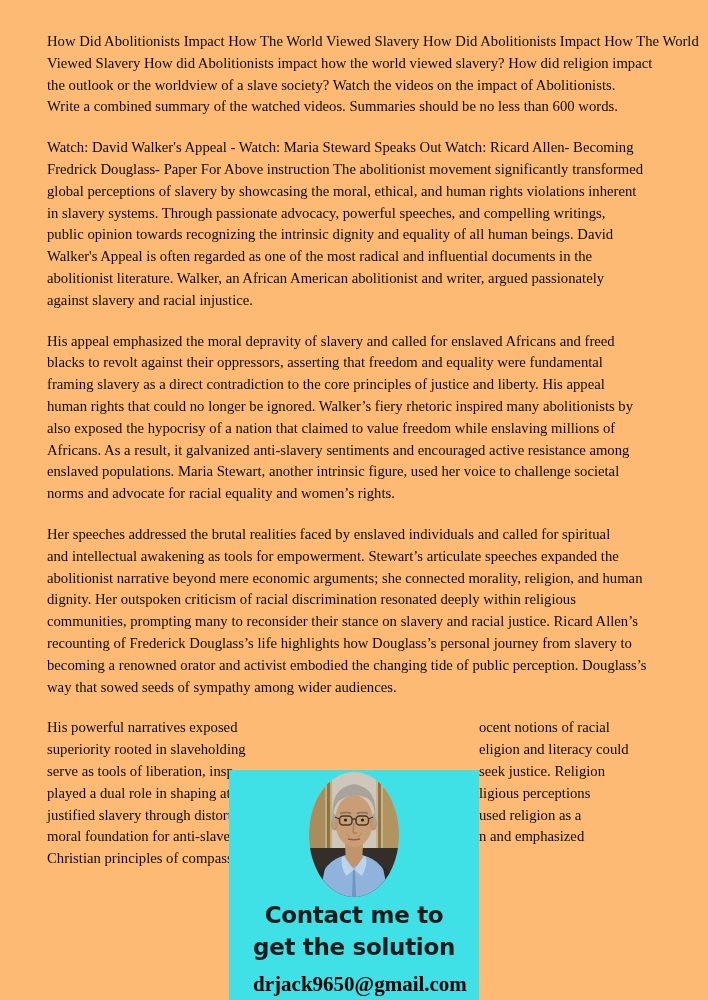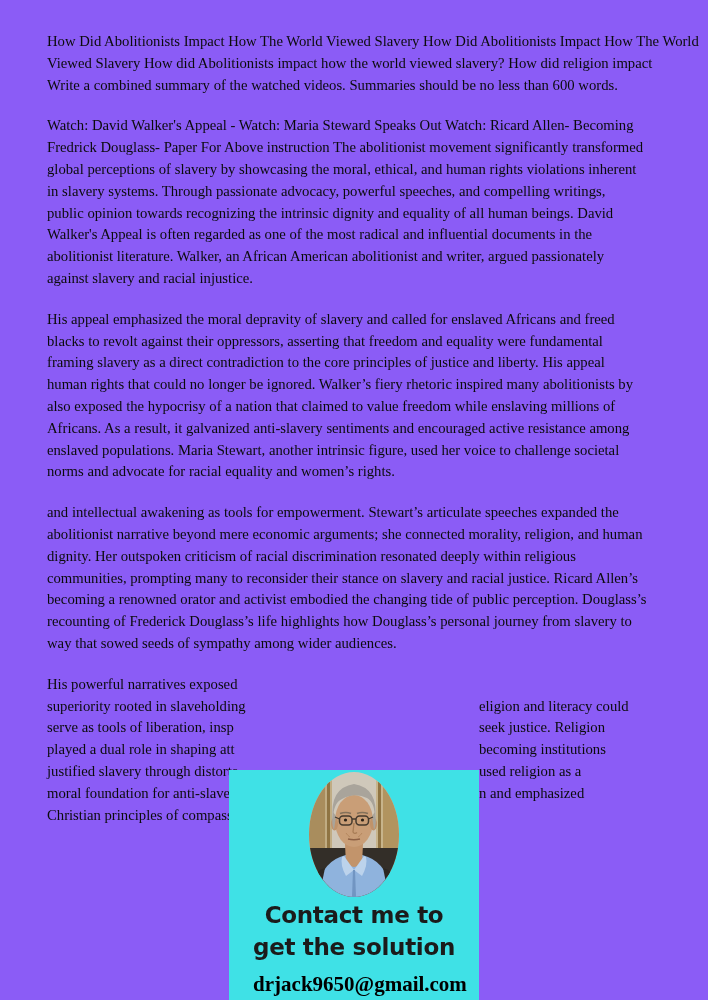--- a/index.html
+++ b/index.html
@@ -53,26 +53,27 @@
     font-family:"Liberation Serif", serif;
     font-weight:700;
     font-size:21px;
     line-height:26px;
     padding-left:12px;
   }
 </style>
 </head>
 <body>
 
-<div class="page" style="background: #8b5cf6; color: rgb(11, 11, 11);">
+<div class="page" style="background: #fdba74; color: rgb(11, 11, 11);">
 
   <div class="doc">
       <div class="paragraph">
         <div class="line">How Did Abolitionists Impact How The World Viewed Slavery How Did Abolitionists Impact How The World</div>
         <div class="line">Viewed Slavery How did Abolitionists impact how the world viewed slavery? How did religion impact</div>
+        <div class="line">the outlook or the worldview of a slave society? Watch the videos on the impact of Abolitionists.</div>
         <div class="line">Write a combined summary of the watched videos. Summaries should be no less than 600 words.</div>
       </div>
       <div class="paragraph">
         <div class="line">Watch: David Walker's Appeal - Watch: Maria Steward Speaks Out Watch: Ricard Allen- Becoming</div>
         <div class="line">Fredrick Douglass- Paper For Above instruction The abolitionist movement significantly transformed</div>
         <div class="line">global perceptions of slavery by showcasing the moral, ethical, and human rights violations inherent</div>
         <div class="line">in slavery systems. Through passionate advocacy, powerful speeches, and compelling writings,</div>
         <div class="line">public opinion towards recognizing the intrinsic dignity and equality of all human beings. David</div>
         <div class="line">Walker's Appeal is often regarded as one of the most radical and influential documents in the</div>
         <div class="line">abolitionist literature. Walker, an African American abolitionist and writer, argued passionately</div>
@@ -82,33 +83,34 @@
         <div class="line">His appeal emphasized the moral depravity of slavery and called for enslaved Africans and freed</div>
         <div class="line">blacks to revolt against their oppressors, asserting that freedom and equality were fundamental</div>
         <div class="line">framing slavery as a direct contradiction to the core principles of justice and liberty. His appeal</div>
         <div class="line">human rights that could no longer be ignored. Walker’s fiery rhetoric inspired many abolitionists by</div>
         <div class="line">also exposed the hypocrisy of a nation that claimed to value freedom while enslaving millions of</div>
         <div class="line">Africans. As a result, it galvanized anti-slavery sentiments and encouraged active resistance among</div>
         <div class="line">enslaved populations. Maria Stewart, another intrinsic figure, used her voice to challenge societal</div>
         <div class="line">norms and advocate for racial equality and women’s rights.</div>
       </div>
       <div class="paragraph">
+        <div class="line">Her speeches addressed the brutal realities faced by enslaved individuals and called for spiritual</div>
         <div class="line">and intellectual awakening as tools for empowerment. Stewart’s articulate speeches expanded the</div>
         <div class="line">abolitionist narrative beyond mere economic arguments; she connected morality, religion, and human</div>
         <div class="line">dignity. Her outspoken criticism of racial discrimination resonated deeply within religious</div>
         <div class="line">communities, prompting many to reconsider their stance on slavery and racial justice. Ricard Allen’s</div>
+        <div class="line">recounting of Frederick Douglass’s life highlights how Douglass’s personal journey from slavery to</div>
         <div class="line">becoming a renowned orator and activist embodied the changing tide of public perception. Douglass’s</div>
-        <div class="line">recounting of Frederick Douglass’s life highlights how Douglass’s personal journey from slavery to</div>
         <div class="line">way that sowed seeds of sympathy among wider audiences.</div>
       </div>
       <div class="paragraph">
-        <div class="line split"><span class="frag-left">His powerful narratives exposed</span></div>
+        <div class="line split"><span class="frag-left">His powerful narratives exposed</span><span class="frag-right">ocent notions of racial</span></div>
         <div class="line split"><span class="frag-left">superiority rooted in slaveholding</span><span class="frag-right">eligion and literacy could</span></div>
         <div class="line split"><span class="frag-left">serve as tools of liberation, insp</span><span class="frag-right">seek justice. Religion</span></div>
-        <div class="line split"><span class="frag-left">played a dual role in shaping att</span><span class="frag-right">becoming institutions</span></div>
+        <div class="line split"><span class="frag-left">played a dual role in shaping att</span><span class="frag-right">ligious perceptions</span></div>
         <div class="line split"><span class="frag-left">justified slavery through distorte</span><span class="frag-right">used religion as a</span></div>
         <div class="line split"><span class="frag-left">moral foundation for anti-slaver</span><span class="frag-right">n and emphasized</span></div>
         <div class="line split"><span class="frag-left">Christian principles of compassi</span><span class="frag-right"></span></div>
       </div>
     </div>
 
   <div class="overlay" style="background: rgb(63, 225, 230);">
     <div class="photo-wrap">
       <svg width="90" height="125" viewBox="0 0 90 125">
         <defs>

